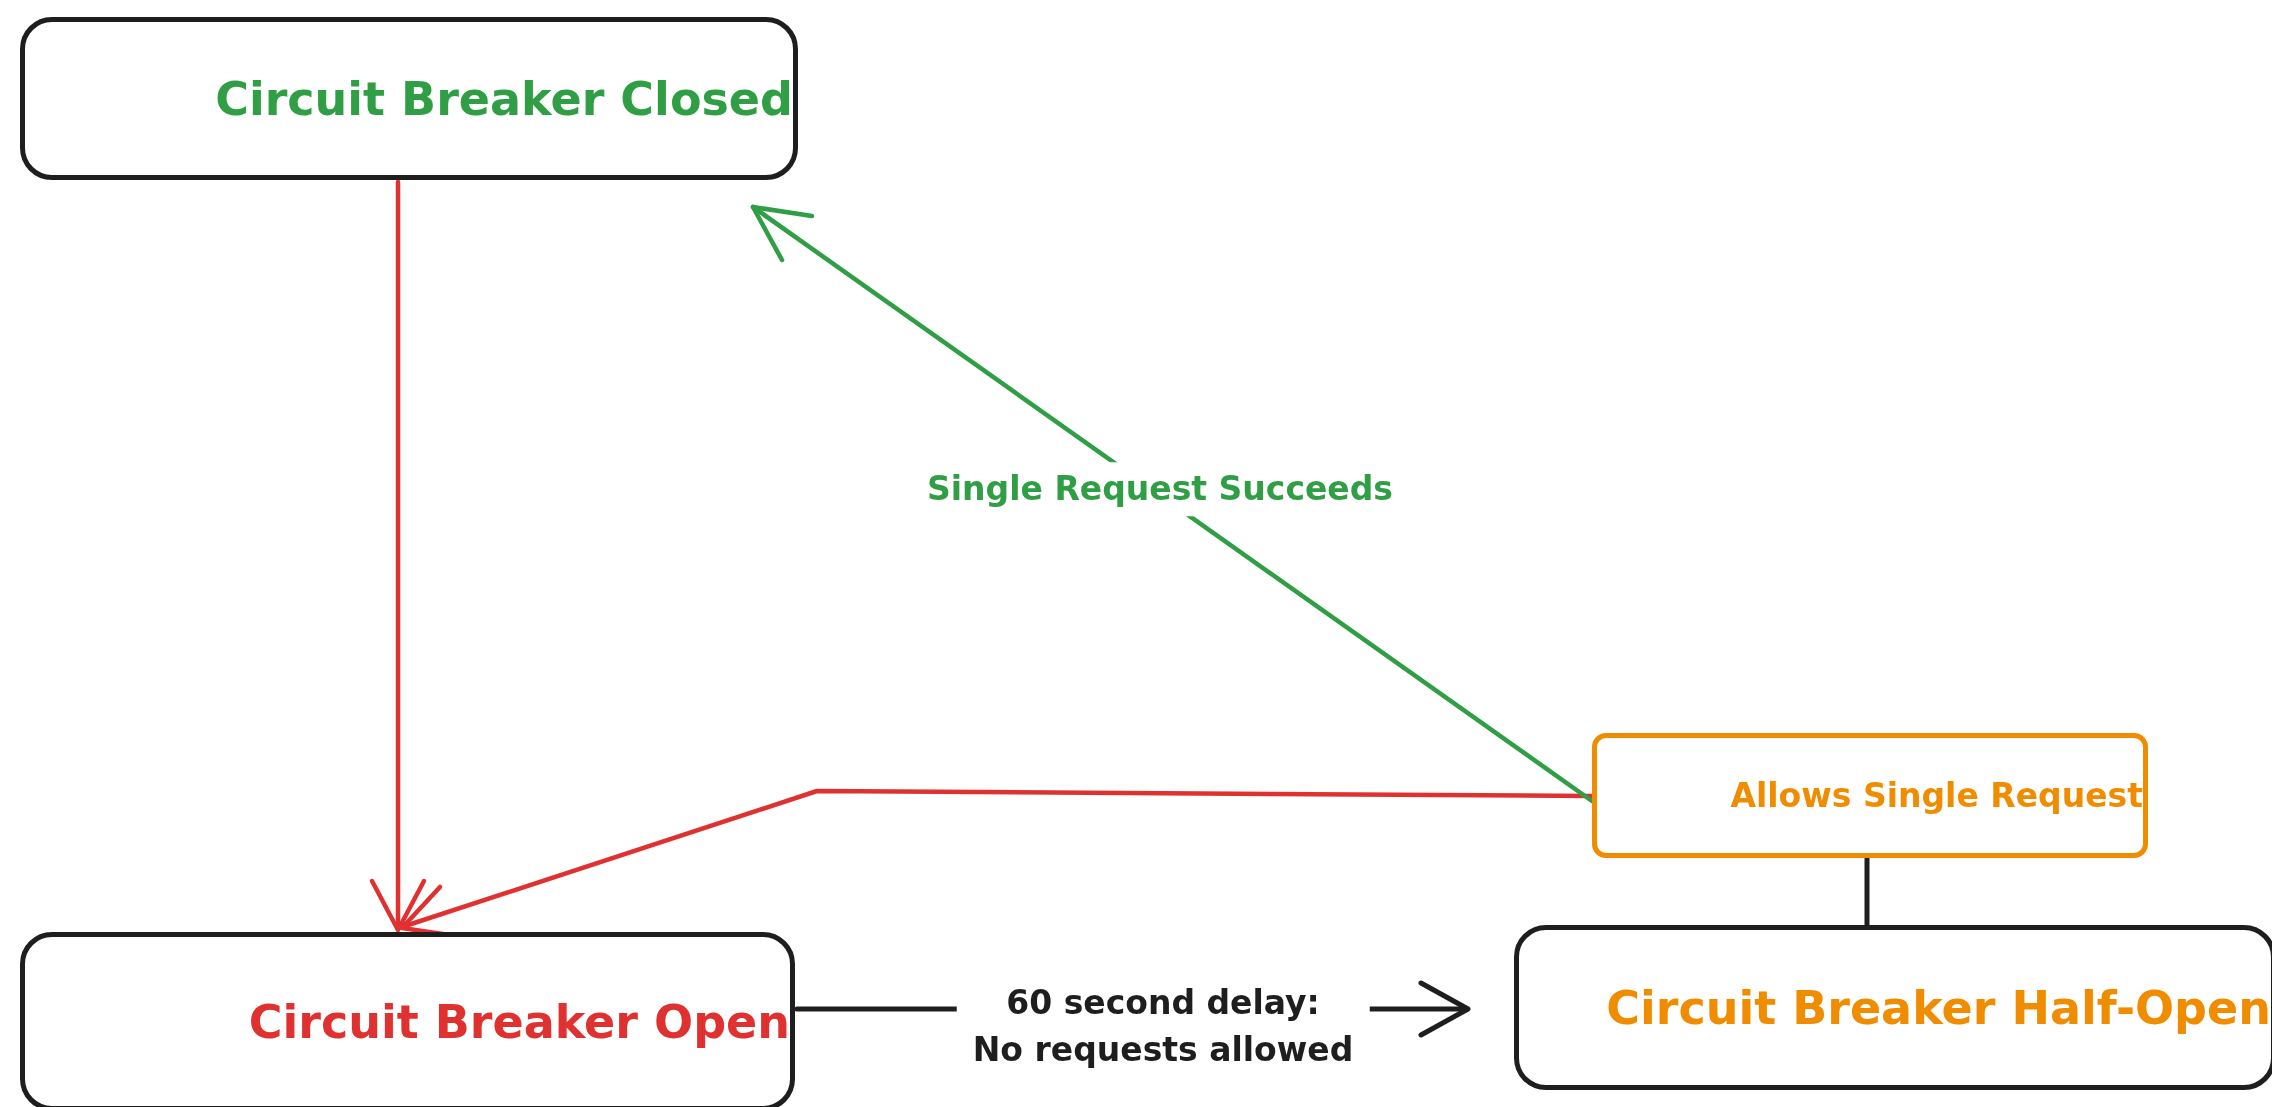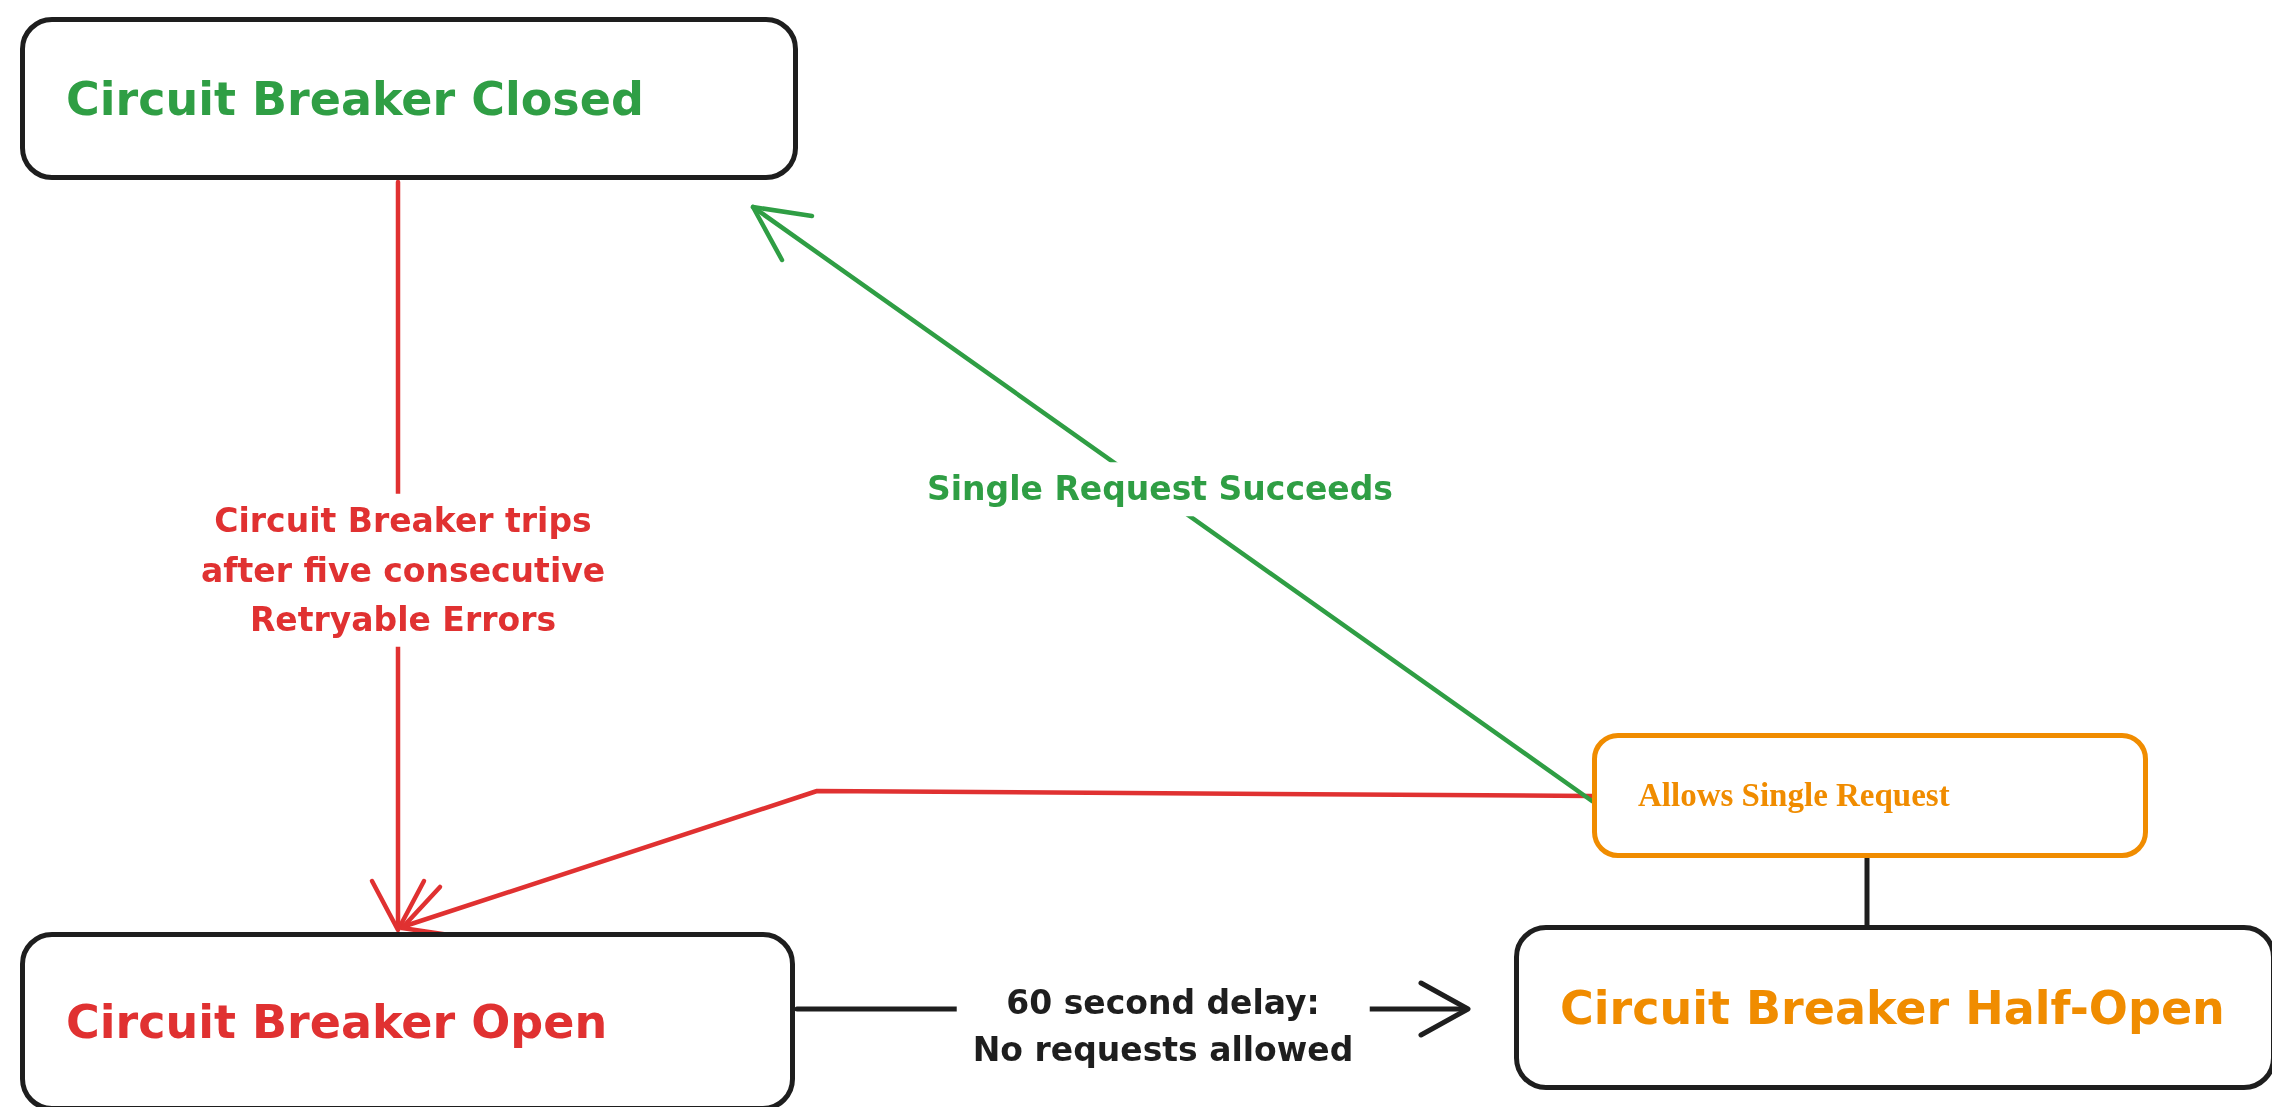--- a/index.html
+++ b/index.html
@@ -32,37 +32,36 @@
   .stroke-red{stroke:var(--red);stroke-width:4.5px;}
   .stroke-green{stroke:var(--green);stroke-width:4.5px;}
   .stroke-ink{stroke:var(--ink);stroke-width:5px;}
   .state{
     position:absolute;
     background:var(--background);
     border:5px solid var(--ink);
     border-radius:32px;
     display:flex;
     align-items:center;
-    justify-content:flex-start;
+    justify-content:flex-end;
     font-weight:bold;
     font-size:46px;
     white-space:nowrap;
     box-sizing:border-box;
     padding-left:41px;
   }
   .state--closed{left:20px;top:17px;width:778px;height:163px;color:var(--green);}
   .state--open{left:20px;top:932px;width:775px;height:179px;color:var(--red);}
   .state--halfopen{left:1478px;top:925px;width:762px;height:165px;color:var(--orange);margin-left:36px;}
   .state--allows{
     left:1592px;top:733px;width:556px;height:125px;
     color:var(--orange);
     border-color:var(--orange);
-    border-radius:26px;
+    border-radius:14px;
     font-size:33px;
-    font-family:Liberation Serif, serif;
   }
   .edge-label{
     position:absolute;
     transform:translate(-50%,-50%);
     background:var(--background);
     text-align:center;
     font-weight:bold;
     font-size:33px;
     line-height:1.5;
     padding:2px 16px;
@@ -107,25 +106,20 @@
   </div>
 
   <div class="state state--halfopen">
     <span>Circuit Breaker Half-Open</span>
   </div>
 
   <div class="state state--allows">
     <span>Allows Single Request</span>
   </div>
 
-  <div class="edge-label edge-label--red edge-label--trip">
-    <div>Circuit Breaker trips</div>
-    <div>after five consecutive</div>
-    <div>Retryable Errors</div>
-  </div>
 
   <div class="edge-label edge-label--green edge-label--succeed">
     <span>Single Request Succeeds</span>
   </div>
 
 
   <div class="edge-label edge-label--ink edge-label--delay">
     <div>60 second delay:</div>
     <div>No requests allowed</div>
   </div>

